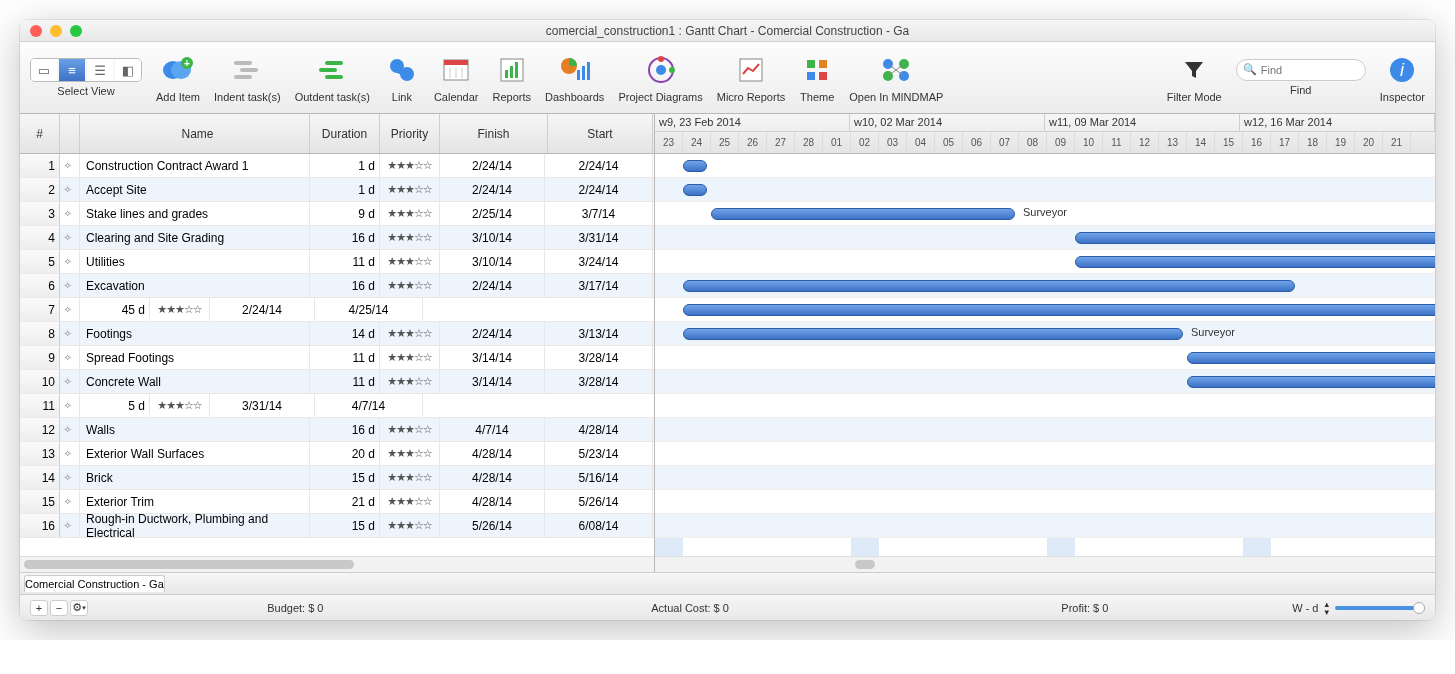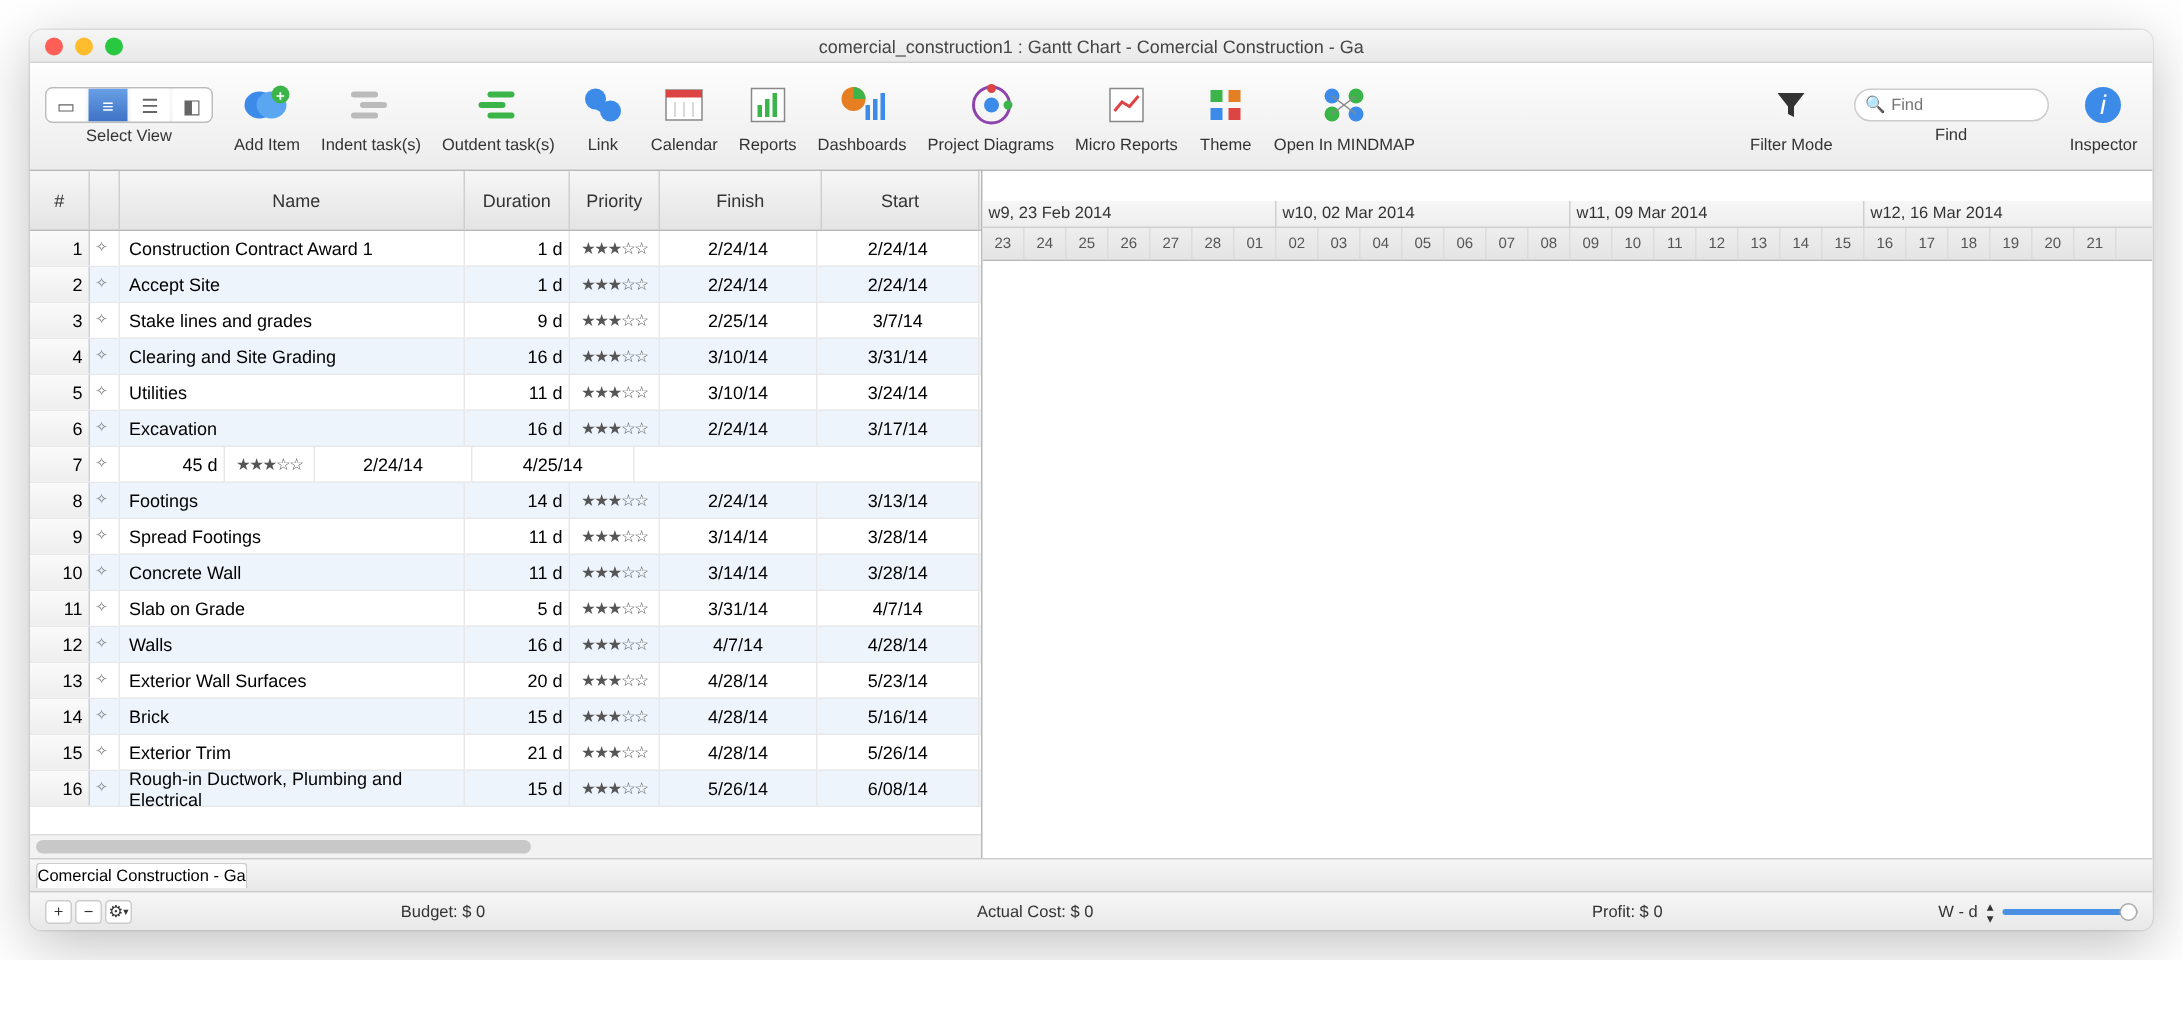--- a/index.html
+++ b/index.html
@@ -59,21 +59,21 @@
   .cell.name{width:230px; padding-left:6px;}
   .cell.dur{width:70px; justify-content:flex-end; padding-right:4px;}
   .cell.pri{width:60px; justify-content:center; color:#555; letter-spacing:-1px; font-size:11px;}
   .cell.start{width:105px; justify-content:center;}
   .cell.finish{width:108px; justify-content:center;}
   .indicator{ width:12px;height:12px; line-height:12px; font-size:10px; color:#888;}
 
   .left-scroll { height:16px; background:#f2f2f2; border-top:1px solid #ddd; position:relative;}
   .left-scroll .thumb{ position:absolute; left:4px; top:3px; height:9px; width:330px; background:#c8c8c8; border-radius:5px;}
 
-  .right-pane { flex:1; display:flex; position:relative; overflow:hidden;margin-top:20px;}
+  .right-pane { flex:1; display:flex; flex-direction:column; position:relative; overflow:hidden;}
   .timeline-header { height:40px; display:flex; flex-direction:column; border-bottom:1px solid #b8b8b8; background:linear-gradient(#f6f6f6,#e4e4e4);}
   .week-row{height:18px; display:flex; border-bottom:1px solid #cfcfcf;}
   .week-cell{border-right:1px solid #cfcfcf; font-size:11px; color:#333; padding-left:4px; display:flex; align-items:center;}
   .day-row{height:22px; display:flex;}
   .day-cell{width:28px; border-right:1px solid #dcdcdc; font-size:10px; color:#555; display:flex; align-items:center; justify-content:center;}
 
   .gantt-body{flex:1; position:relative; overflow:hidden;}
   .gantt-grid{position:absolute; inset:0;}
   .gantt-row{height:24px; border-bottom:1px solid #eee; position:relative;}
   .gantt-row:nth-child(odd){background:#fff;}
@@ -394,21 +394,20 @@
             <div class="cell dur">11 d</div>
             <div class="cell pri">★★★☆☆</div>
             <div class="cell start">3/14/14</div>
             <div class="cell finish">3/28/14</div>
           </div>
           <div class="row">
             <div class="cell num">11</div>
             <div class="cell ind">
               <span class="indicator">✧</span>
             </div>
-            <div class="cell name">Slab on Grade</div>
             <div class="cell dur">5 d</div>
             <div class="cell pri">★★★☆☆</div>
             <div class="cell start">3/31/14</div>
             <div class="cell finish">4/7/14</div>
           </div>
           <div class="row">
             <div class="cell num">12</div>
             <div class="cell ind">
               <span class="indicator">✧</span>
             </div>

